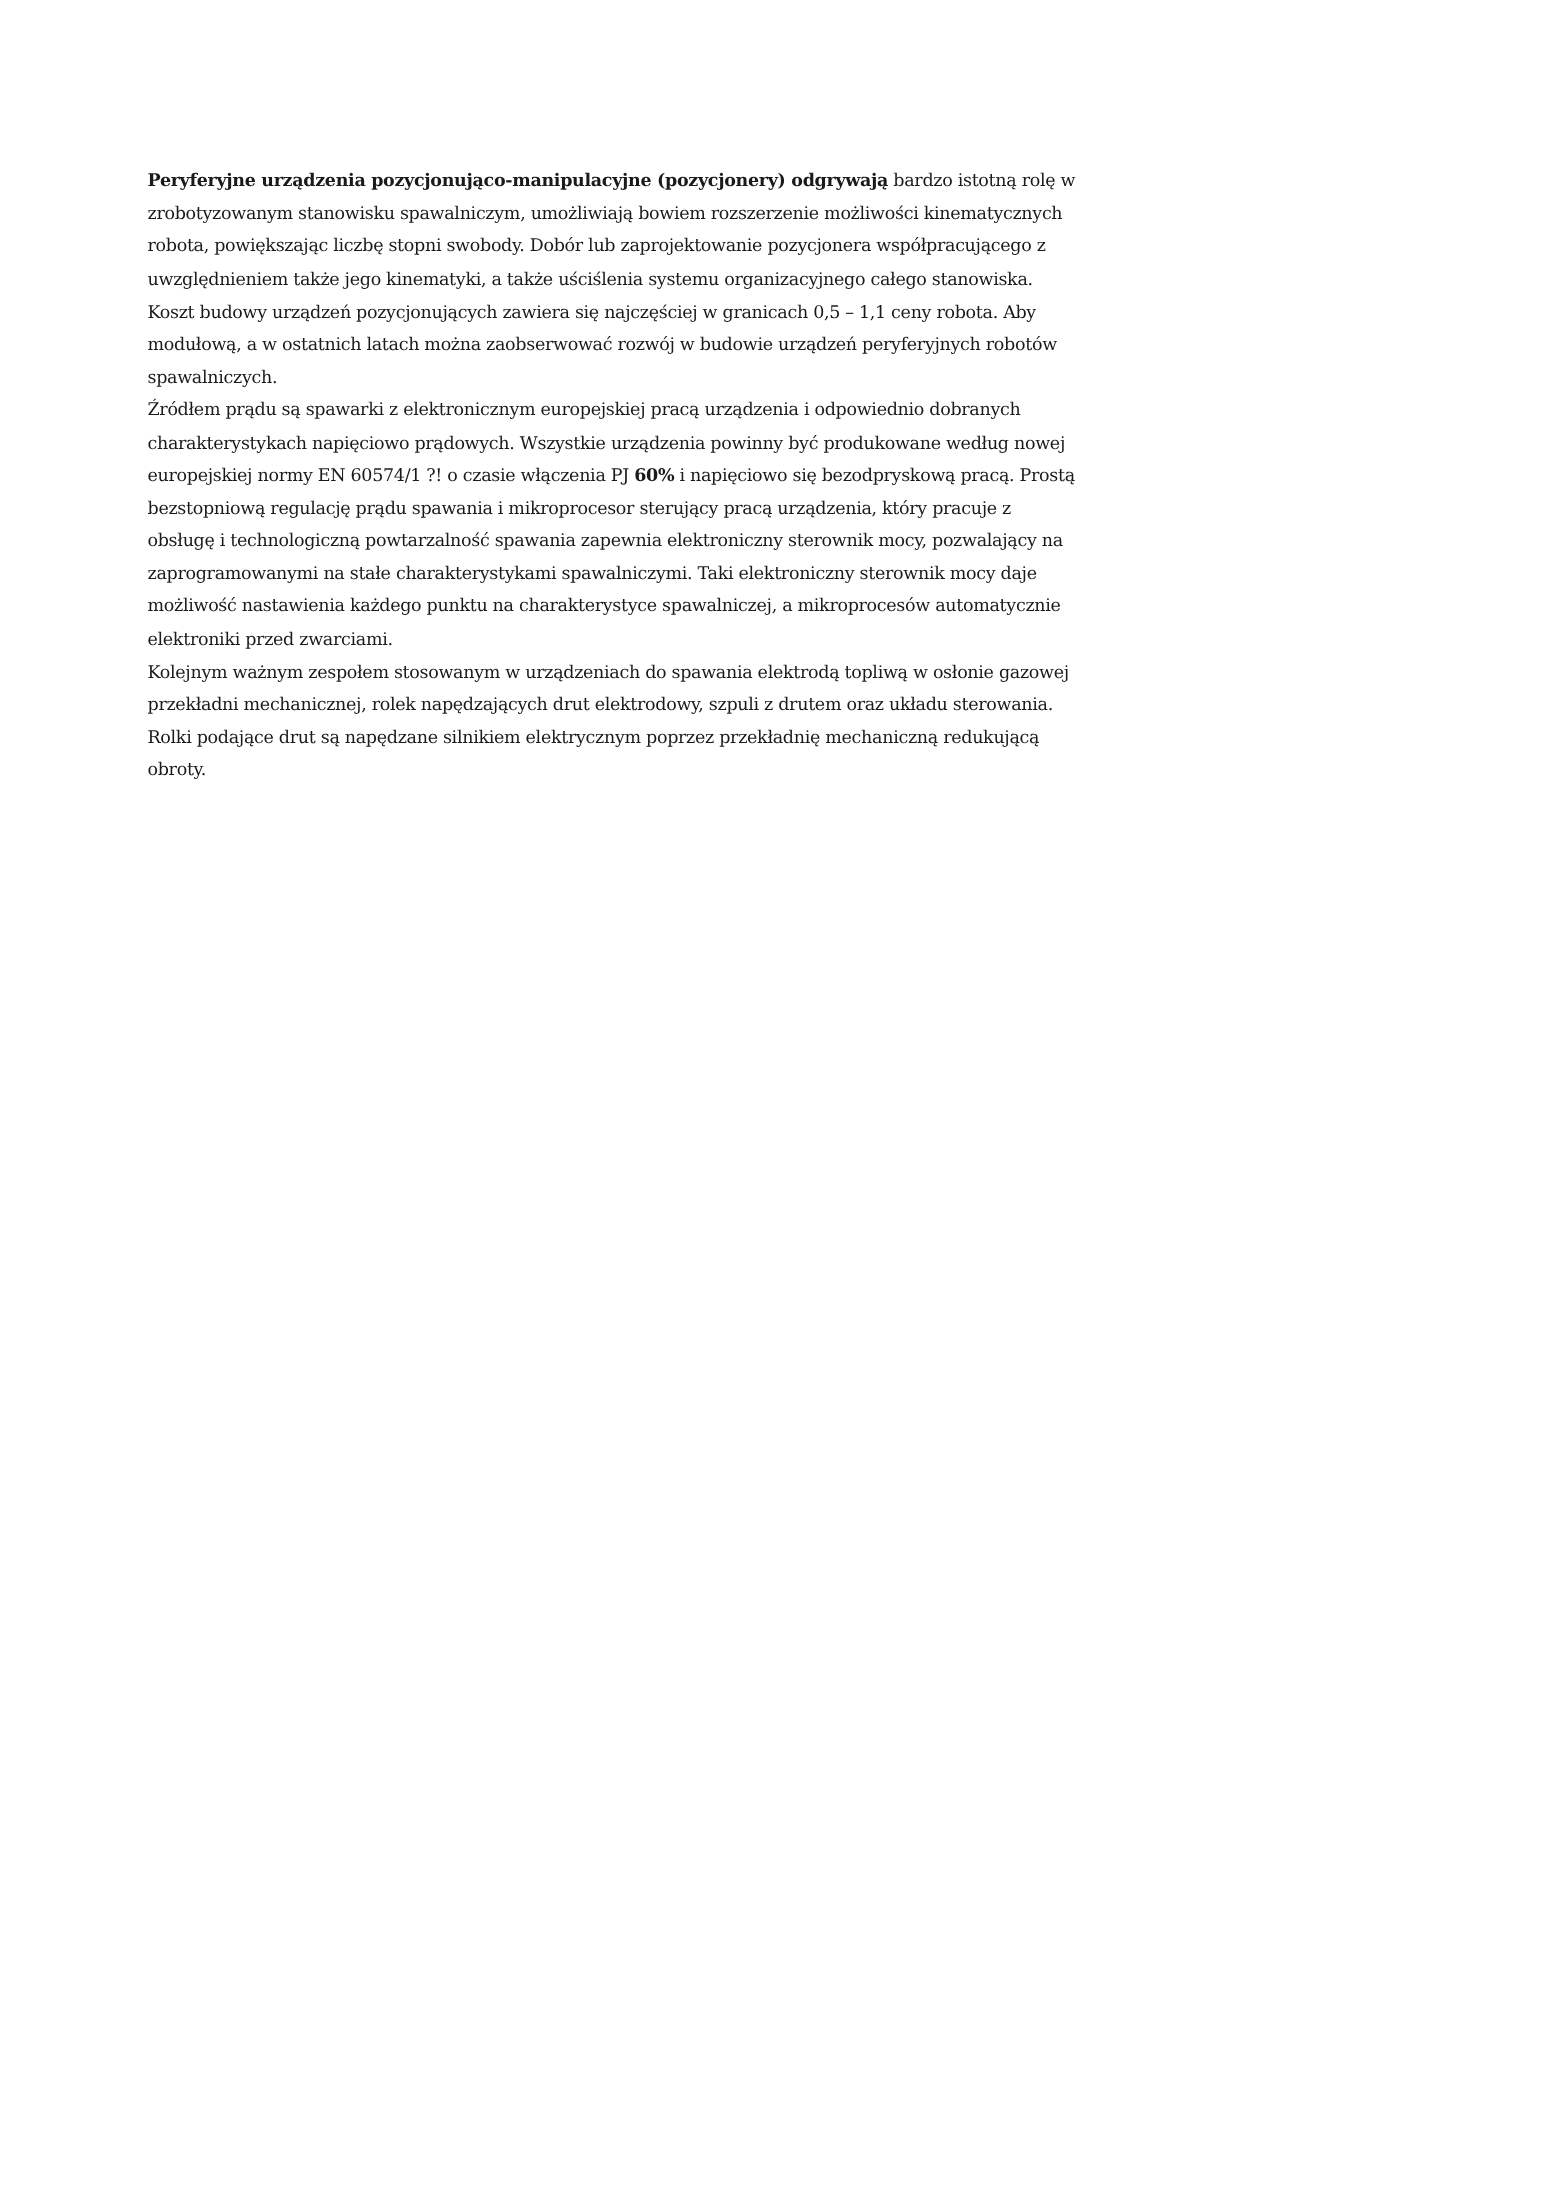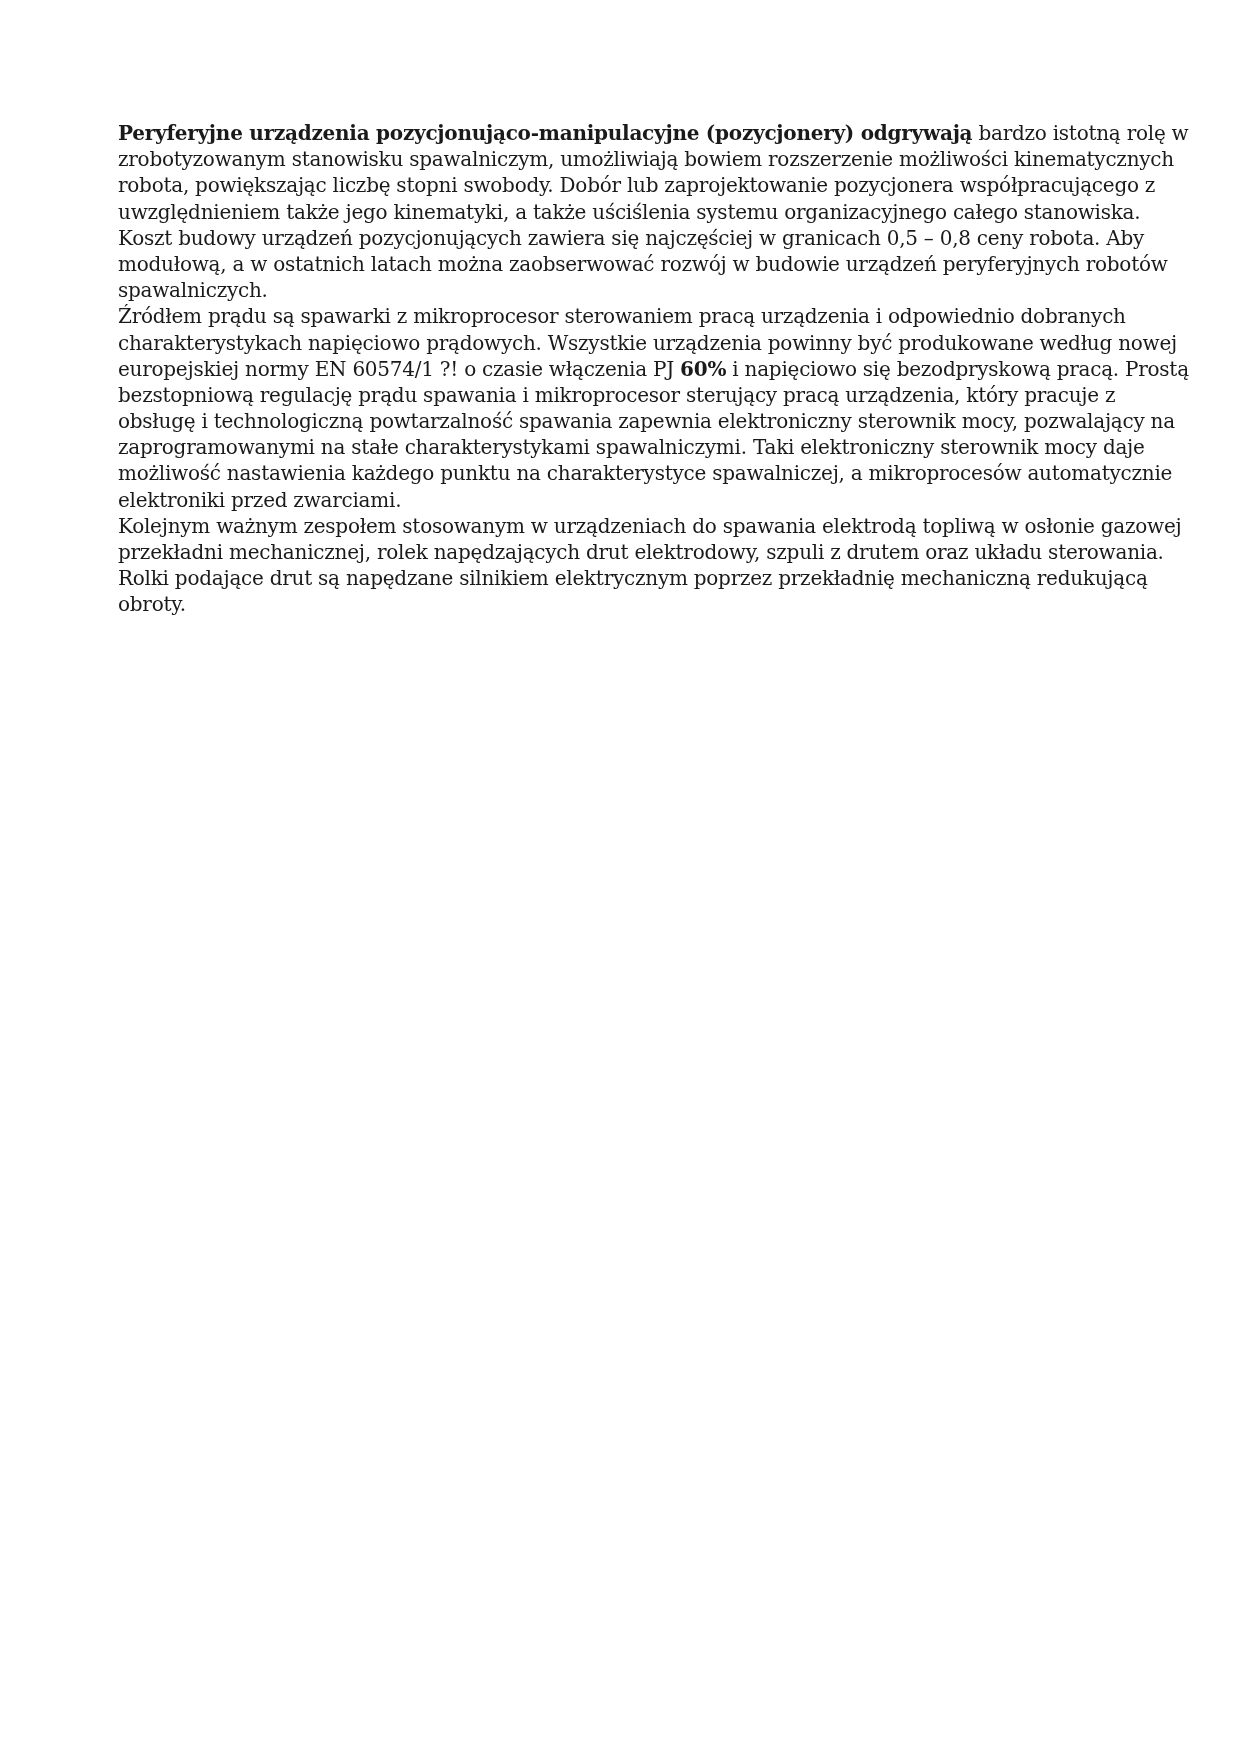--- a/index.html
+++ b/index.html
@@ -1,43 +1,43 @@
 <!DOCTYPE html>
 <html><head>
 <meta charset="utf-8">
 <style>
   html, body { margin:0; padding:0; background:#ffffff; }
   body { width:1240px; height:1754px; position:relative; overflow:hidden; }
   .page { position:absolute; left:0; top:0; width:1240px; height:1754px; background:#fff; }
   .text-block {
-    position:absolute; left:118px; top:120px; width:1010px;
+    position:absolute; left:118px; top:132px; width:1010px;
     font-family:"DejaVu Serif", "Liberation Serif", serif;
-    font-size:20px; line-height:26.2px; color:#1a1a1a; letter-spacing:-0.25px;
+    font-size:14px; line-height:26.2px; color:#1a1a1a; letter-spacing:-0.25px;
   }
   .line { white-space:nowrap; display:block; height:26.2px; }
   .bold { font-weight:bold; }
 </style>
 </head>
 <body>
 
 <div class="page">
   <div class="text-block">
 
     <div>
       <span class="line"><span class="bold">Peryferyjne urządzenia pozycjonująco-manipulacyjne (pozycjonery) odgrywają</span><span> bardzo istotną rolę w</span></span>
       <span class="line">zrobotyzowanym stanowisku spawalniczym, umożliwiają bowiem rozszerzenie możliwości kinematycznych</span>
       <span class="line">robota, powiększając liczbę stopni swobody. Dobór lub zaprojektowanie pozycjonera współpracującego z</span>
       <span class="line">uwzględnieniem także jego kinematyki, a także uściślenia systemu organizacyjnego całego stanowiska.</span>
-      <span class="line">Koszt budowy urządzeń pozycjonujących zawiera się najczęściej w granicach 0,5 – 0,8 ceny robota. Aby</span>
+      <span class="line">Koszt budowy urządzeń pozycjonujących zawiera się najczęściej w granicach 0,5 – 1,1 ceny robota. Aby</span>
       <span class="line">modułową, a w ostatnich latach można zaobserwować rozwój w budowie urządzeń peryferyjnych robotów</span>
       <span class="line">spawalniczych.</span>
     </div>
 
     <div>
-      <span class="line">Źródłem prądu są spawarki z mikroprocesor sterowaniem pracą urządzenia i odpowiednio dobranych</span>
+      <span class="line">Źródłem prądu są spawarki z elektronicznym europejskiej pracą urządzenia i odpowiednio dobranych</span>
       <span class="line">charakterystykach napięciowo prądowych. Wszystkie urządzenia powinny być produkowane według nowej</span>
       <span class="line"><span>europejskiej normy EN 60574/1 ?! o czasie włączenia PJ </span><span class="bold">60%</span><span> i napięciowo się bezodpryskową pracą. Prostą</span></span>
       <span class="line">bezstopniową regulację prądu spawania i mikroprocesor sterujący pracą urządzenia, który pracuje z</span>
       <span class="line">obsługę i technologiczną powtarzalność spawania zapewnia elektroniczny sterownik mocy, pozwalający na</span>
       <span class="line">zaprogramowanymi na stałe charakterystykami spawalniczymi. Taki elektroniczny sterownik mocy daje</span>
       <span class="line">możliwość nastawienia każdego punktu na charakterystyce spawalniczej, a mikroprocesów automatycznie</span>
       <span class="line">elektroniki przed zwarciami.</span>
     </div>
 
     <div>

